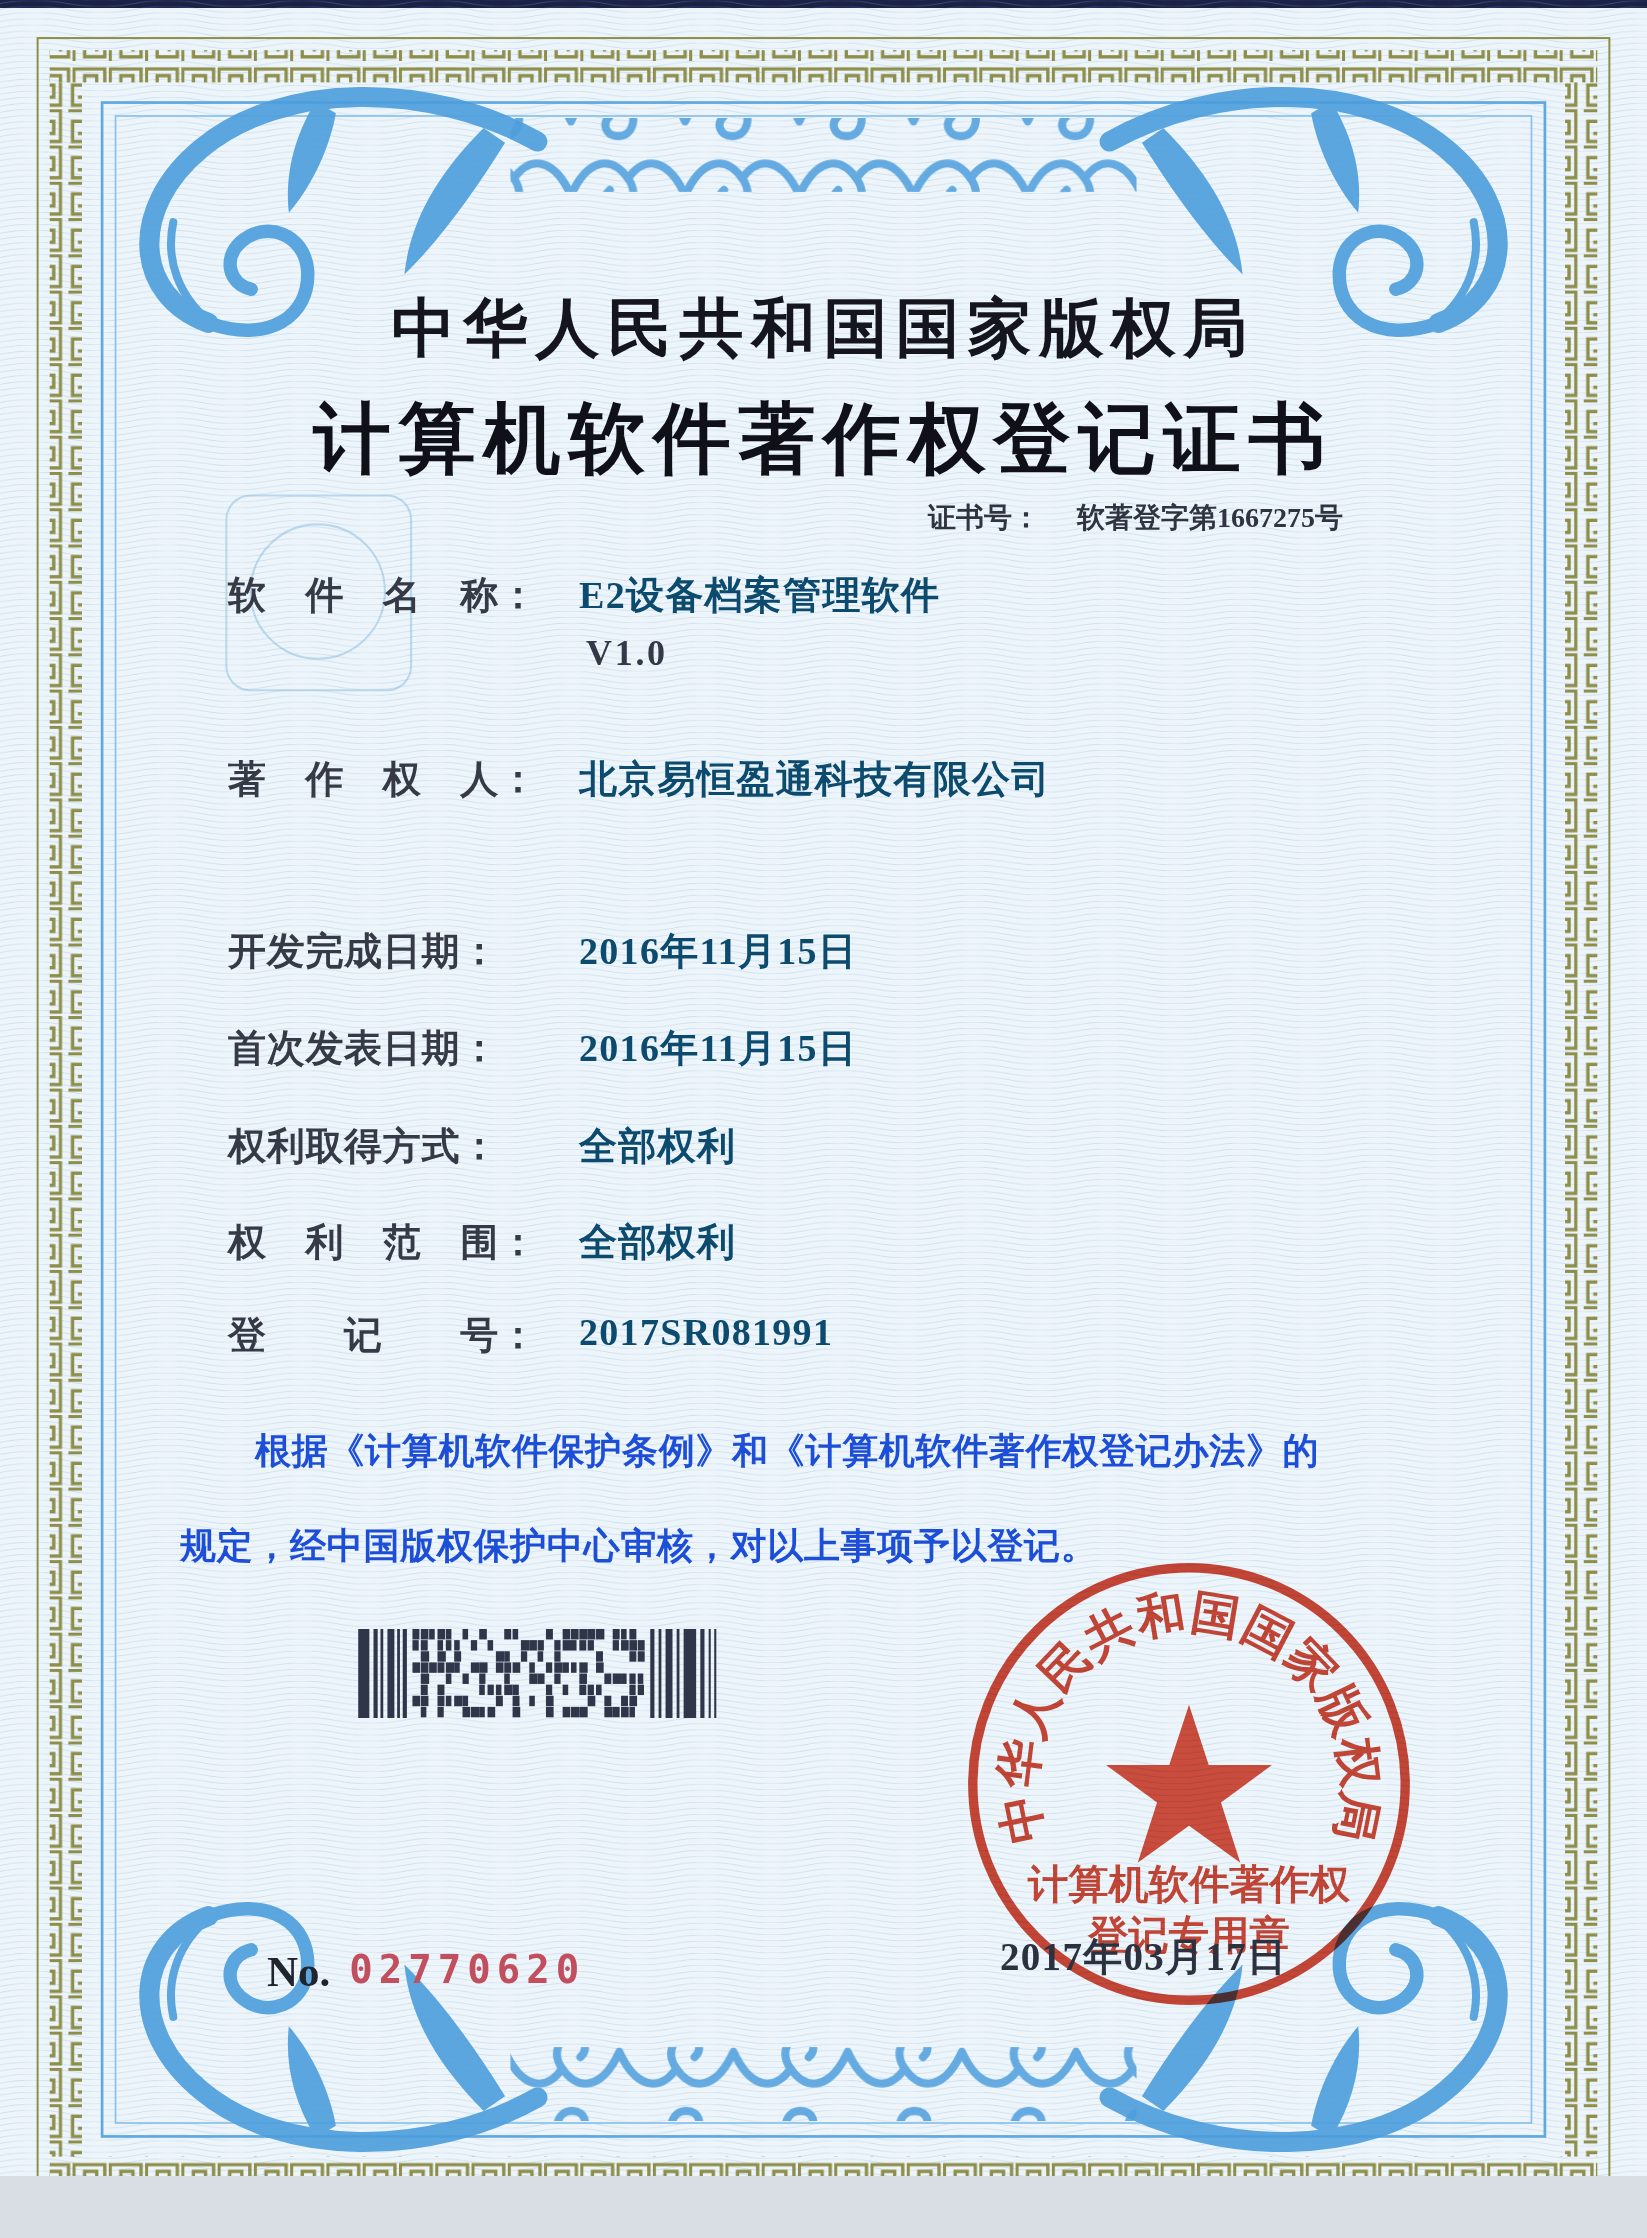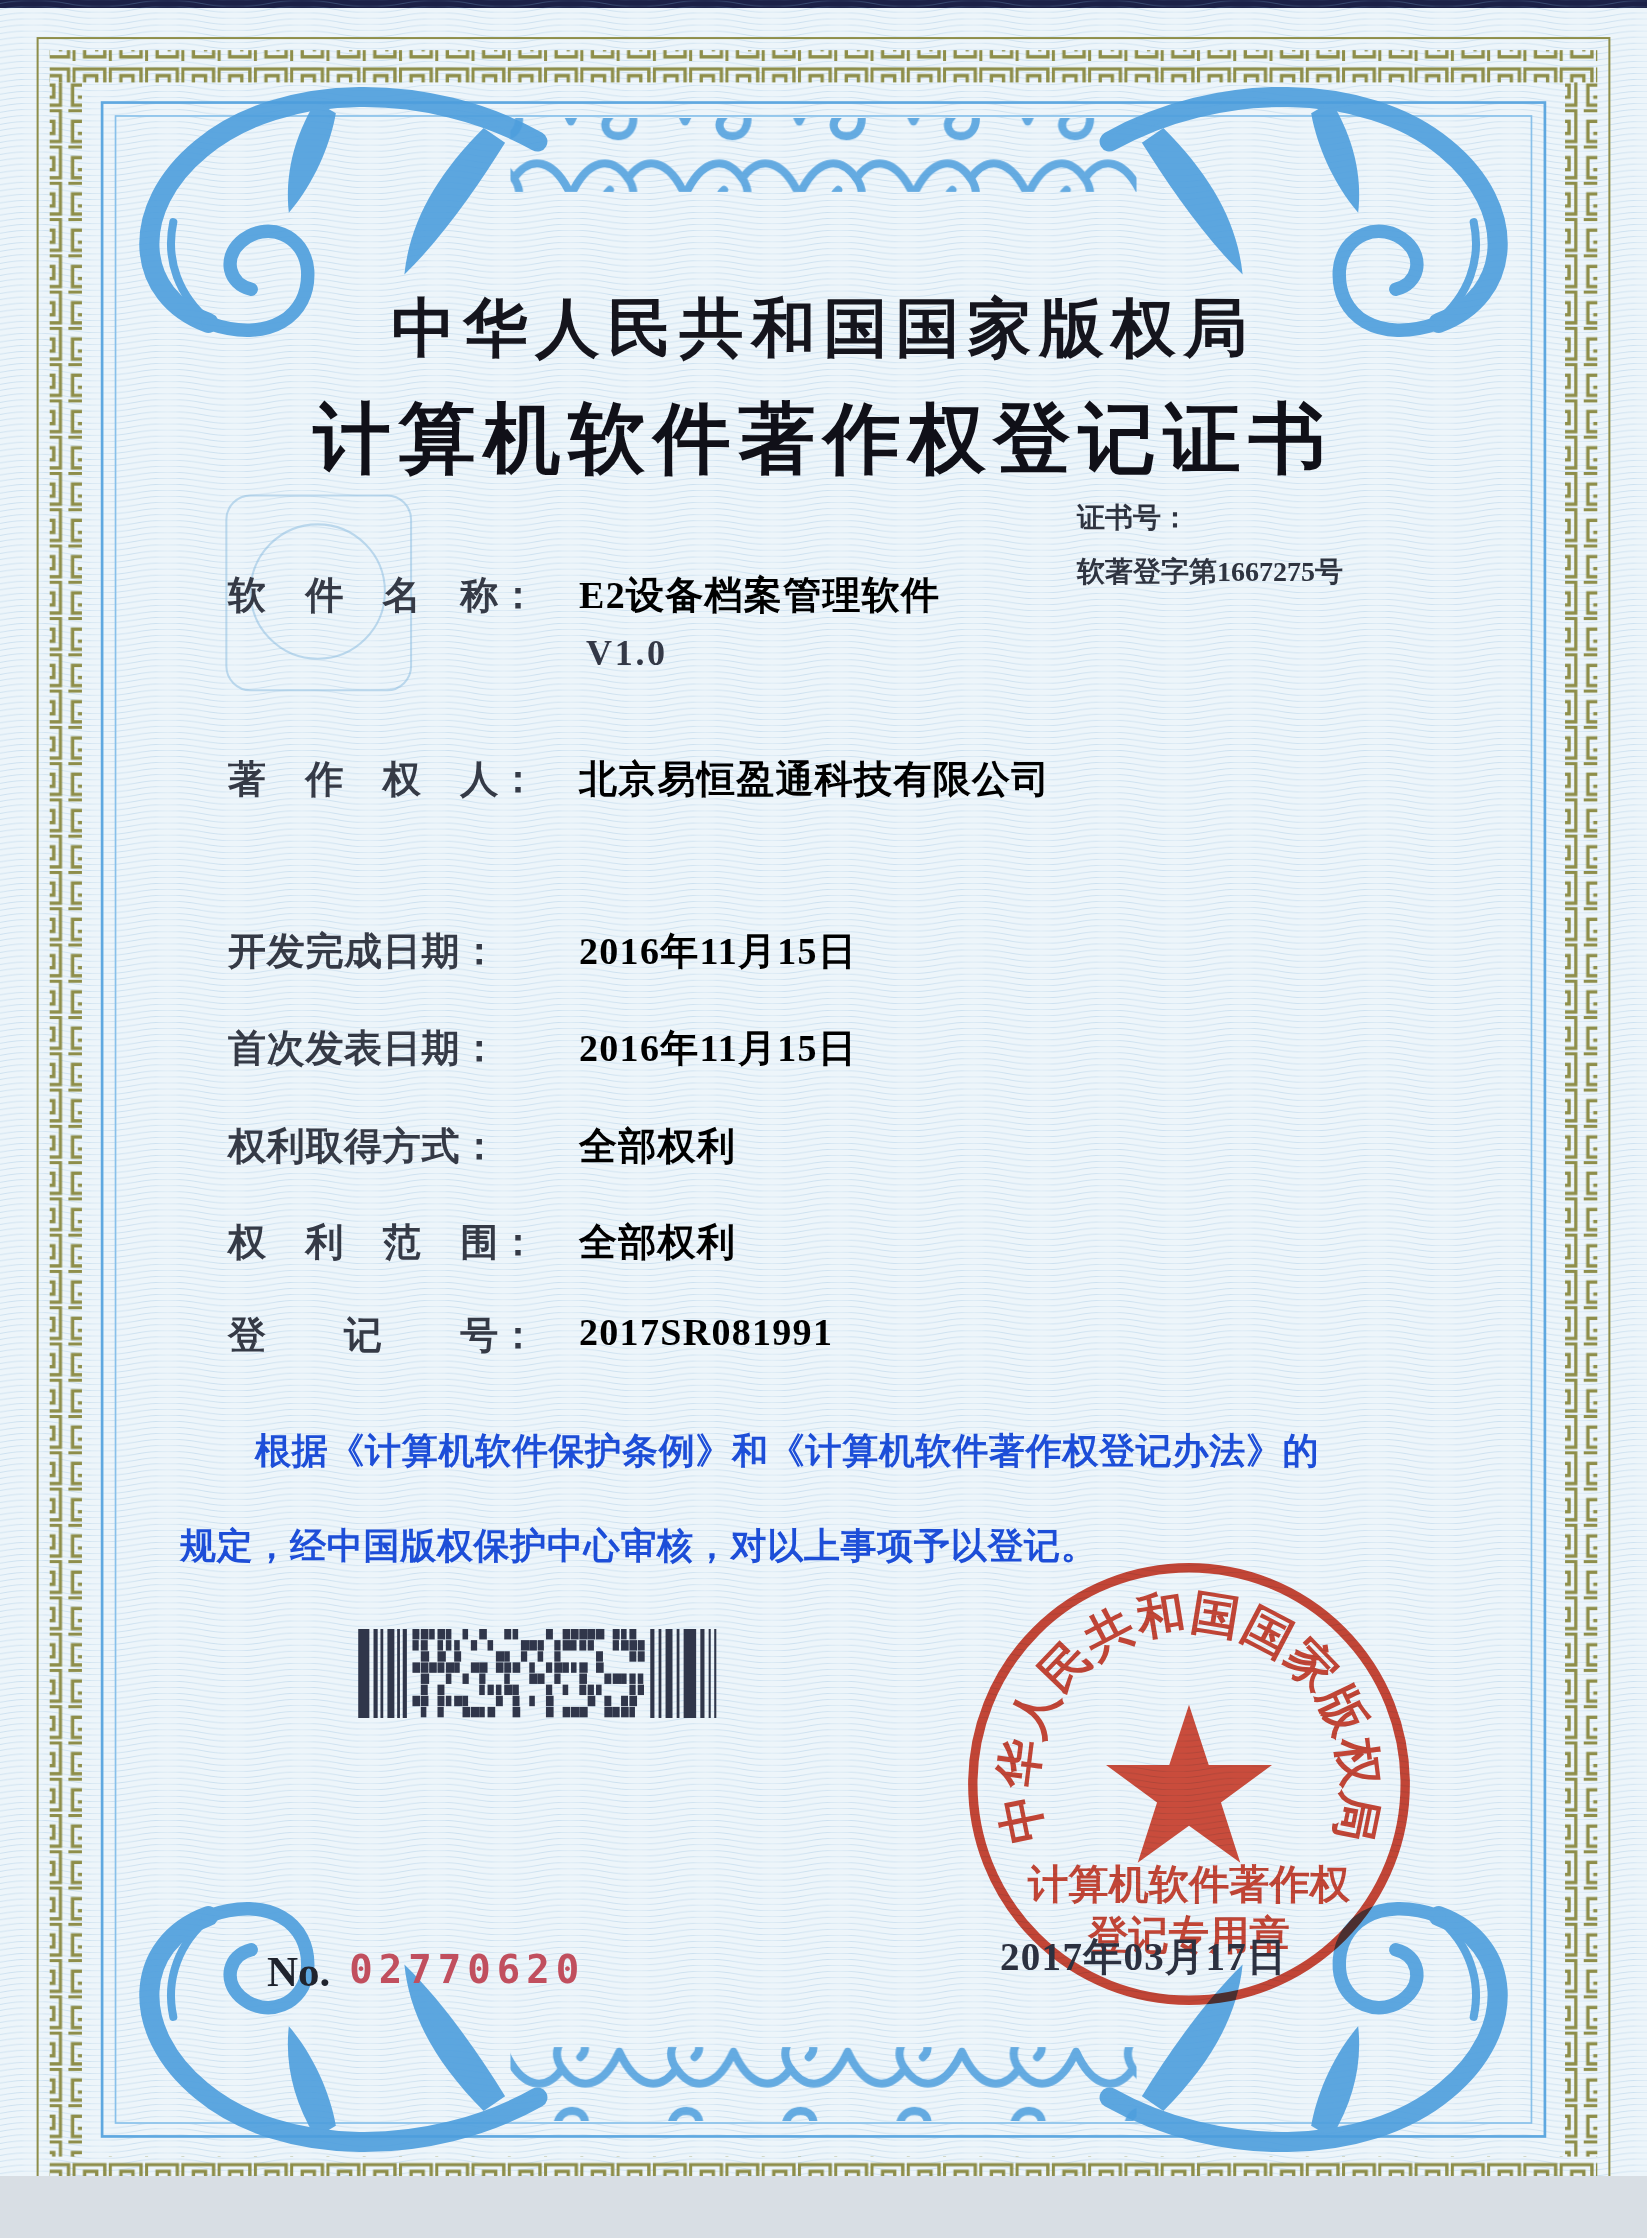--- a/index.html
+++ b/index.html
@@ -17,28 +17,28 @@
   .txt{z-index:4;white-space:nowrap;}
   .issuer{
     left:0;top:285px;width:1647px;text-align:center;
     font-size:64px;font-weight:700;letter-spacing:8px;color:#15151d;
   }
   .cert-title{
     left:0;top:388px;width:1647px;text-align:center;
     font-size:77px;font-weight:700;letter-spacing:8px;color:#101018;font-family:Liberation Mono, monospace;
   }
   .certno{
-    top:499px;right:304px;display:flex;gap:16px;align-items:baseline;
-    font-size:28px;font-weight:600;color:#2f3440;flex-direction:column;
+    top:499px;right:304px;display:flex;gap:37px;align-items:baseline;
+    font-size:28px;font-weight:600;color:#2f3440;
   }
   .field-label{
     left:228px;font-size:38px;font-weight:700;color:#353a46;letter-spacing:0.7px;
   }
   .field-value{
-    left:579px;font-size:38px;font-weight:600;color:#000000;letter-spacing:1.3px;
+    left:579px;font-size:38px;font-weight:600;color:#0c4a6e;letter-spacing:1.3px;
   }
   .version{left:586px;font-size:36px;font-weight:600;letter-spacing:2.7px;}
   .stmt{font-size:36px;font-weight:600;color:#1d4ed8;letter-spacing:0.7px;}
   .seal-date{
     left:1000px;top:1930px;font-size:39px;font-weight:700;
     color:#2c3140;letter-spacing:1.3px;z-index:6;
   }
   .serial{left:267px;top:1947px;display:flex;align-items:flex-start;gap:19px;z-index:4;}
   .serial-label{font-size:43px;font-weight:600;color:#20242e;}
   .serial-number{

